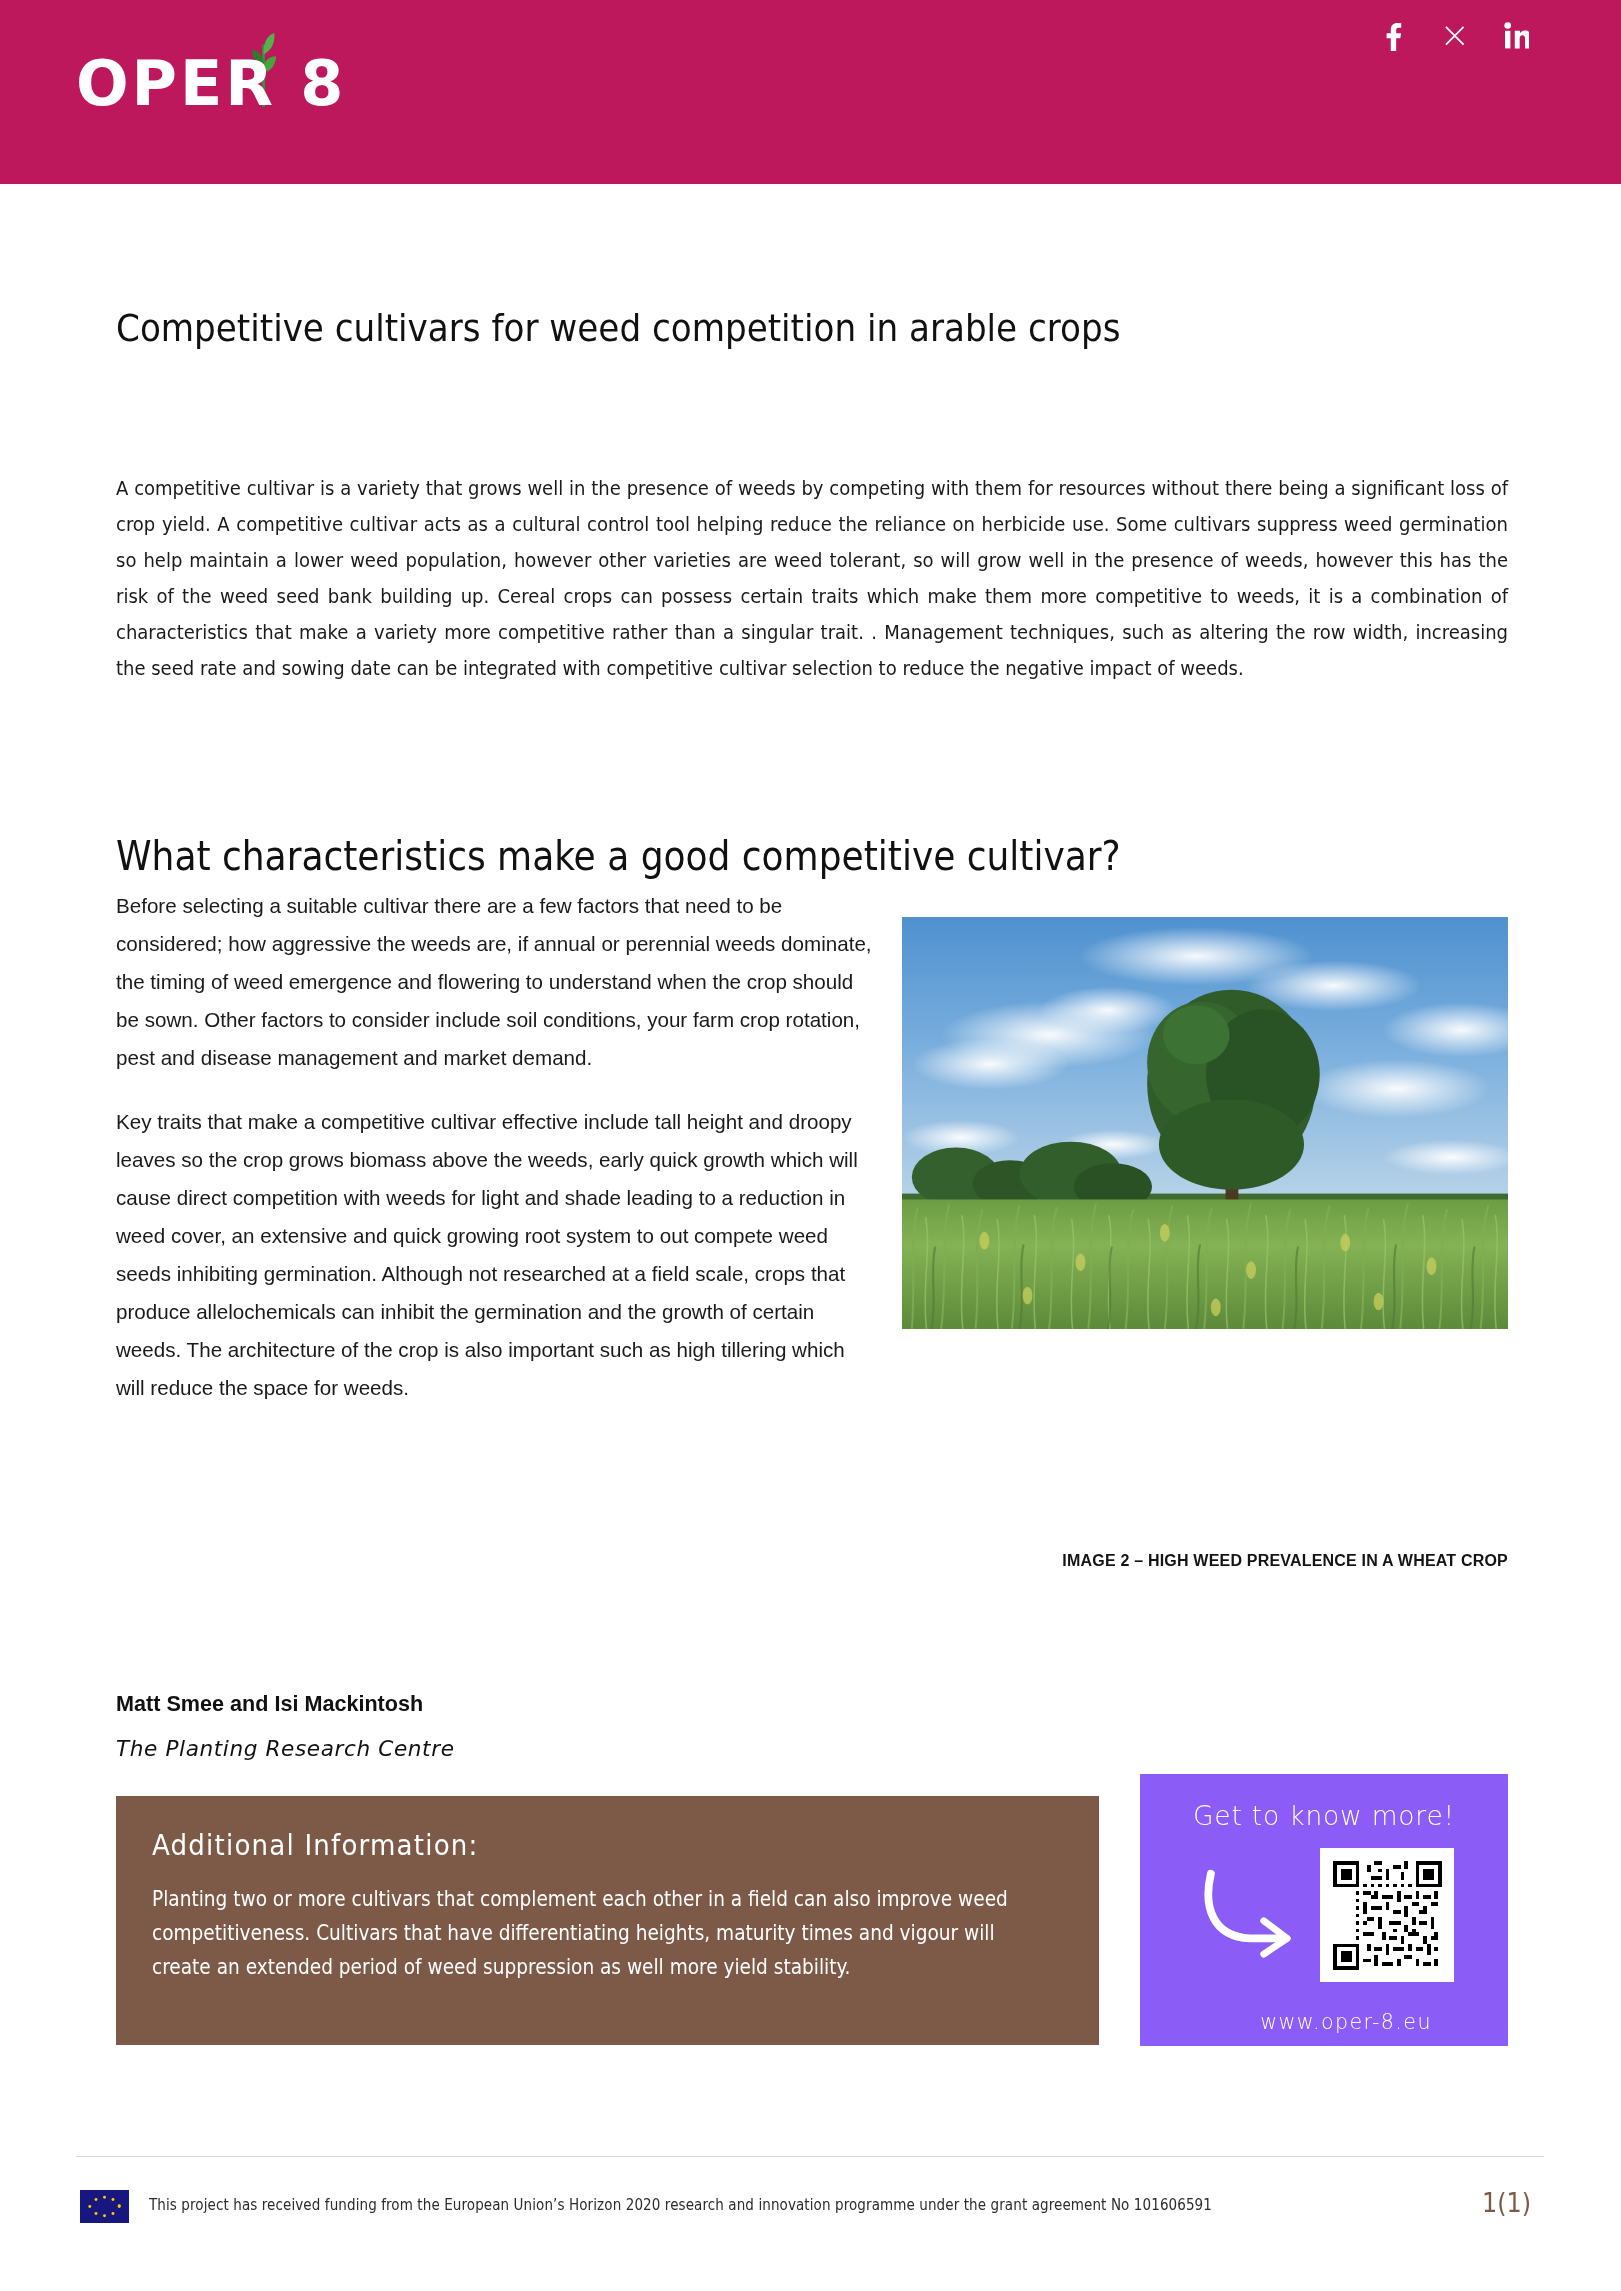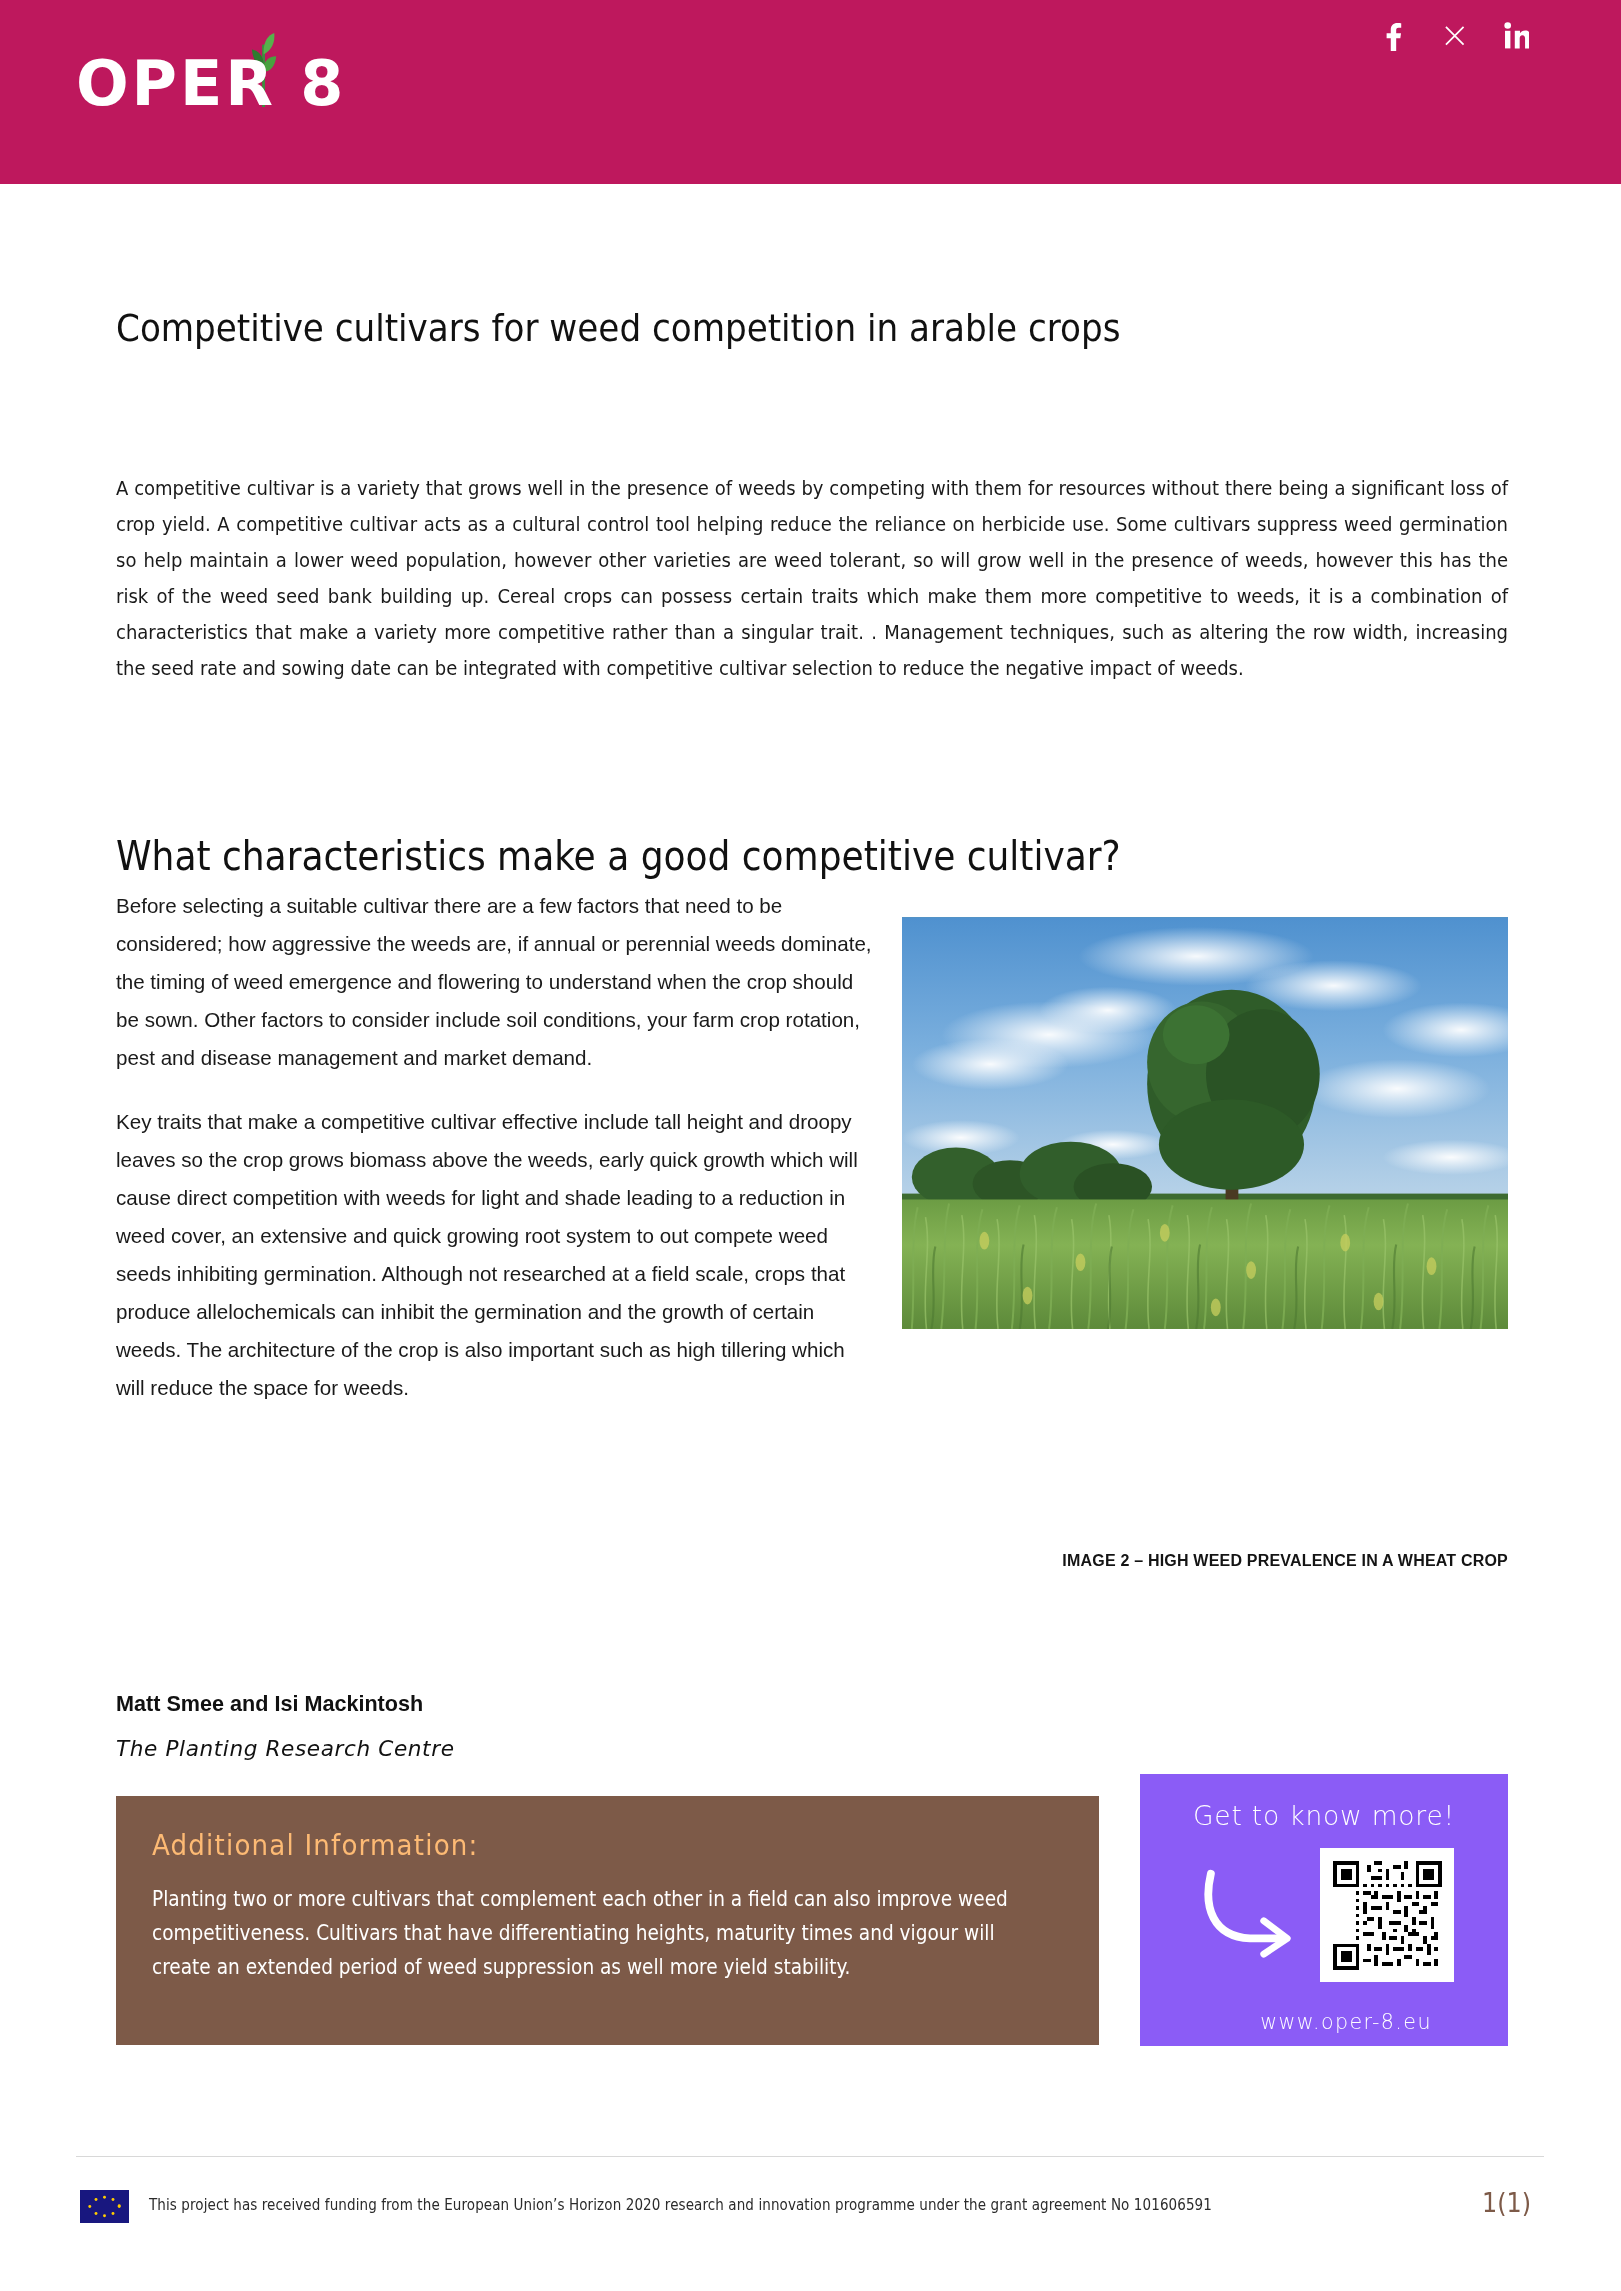--- a/index.html
+++ b/index.html
@@ -189,21 +189,21 @@
     height: 249px;
     background: #7d5a48;
   }
   .info-title {
     position: absolute;
     left: 36px;
     top: 32px;
     font-family: "DejaVu Sans Condensed", "Liberation Sans Narrow", "Liberation Sans", sans-serif;
     font-size: 29px;
     letter-spacing: 1.2px;
-    color: #fdba74;
+    color: #ffffff;
   }
   .info-body {
     position: absolute;
     left: 36px;
     top: 86px;
     width: 894px;
     font-family: "DejaVu Sans Condensed", "Liberation Sans Narrow", "Liberation Sans", sans-serif;
     font-size: 20.6px;
     line-height: 34px;
     color: #ffffff;

